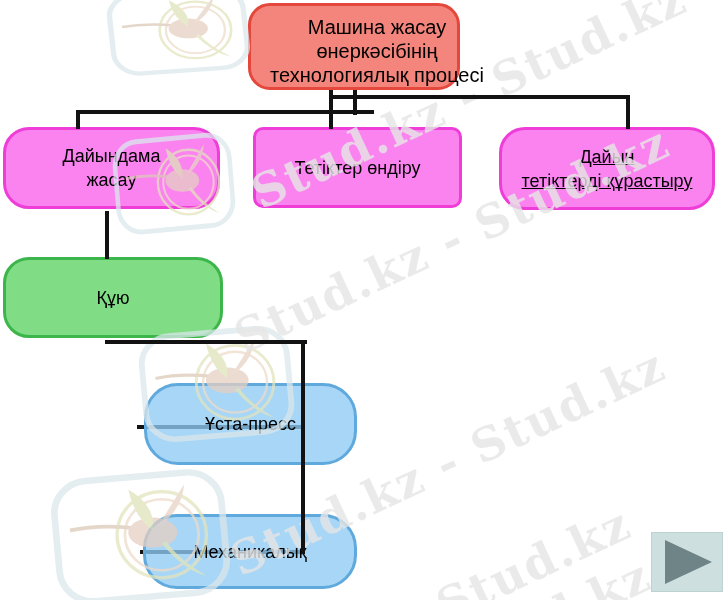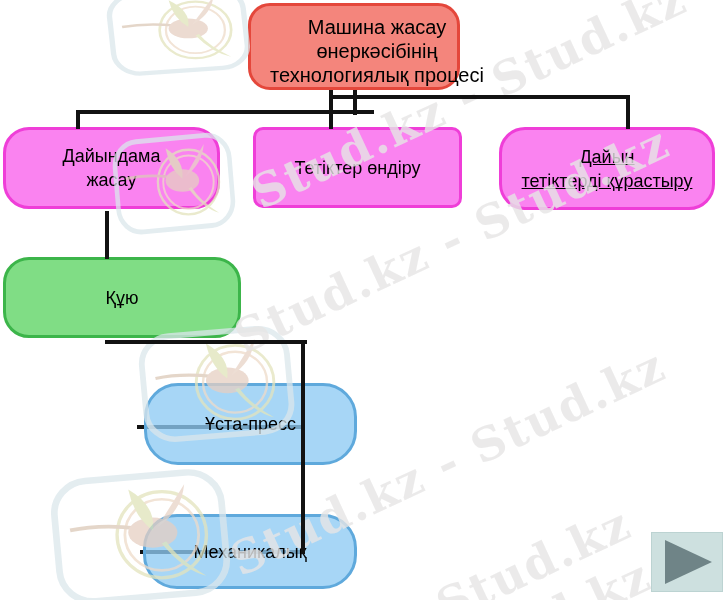--- a/index.html
+++ b/index.html
@@ -9,21 +9,21 @@
 
   
   .node{position:absolute;box-sizing:border-box;display:flex;align-items:center;justify-content:center;z-index:2;}
   .node .lbl{white-space:pre-line;text-align:center;color:#000;font-size:18px;line-height:24px;z-index:6;position:relative;}
   .node-root{left:248px;top:3px;width:212px;height:87px;border:3px solid #E4473B;background:#F4857C;border-radius:22px;}
   .root-label{position:absolute;left:247px;top:15px;width:260px;text-align:center;color:#000;
               font-size:20px;line-height:24px;white-space:pre-line;z-index:6;}
   .node-prep{left:3px;top:127px;width:217px;height:82px;border:3px solid #EF3ED8;background:#FA83F0;border-radius:26px;}
   .node-parts{left:253px;top:127px;width:209px;height:81px;border:3px solid #EF3ED8;background:#FA83F0;border-radius:10px;}
   .node-assembly{left:499px;top:127px;width:216px;height:83px;border:3px solid #EF3ED8;background:#FA83F0;border-radius:26px;text-decoration:underline;}
-  .node-casting{left:3px;top:257px;width:238px;height:81px;border:3px solid #3CB54A;background:#80DD85;border-radius:26px;}
+  .node-casting{left:3px;top:257px;width:220px;height:81px;border:3px solid #3CB54A;background:#80DD85;border-radius:26px;}
   .node-forging{left:144px;top:383px;width:213px;height:82px;border:3px solid #5FA9DC;background:rgba(142,202,243,0.78);border-radius:34px;align-items:center;}
   .node-machining{left:143px;top:514px;width:214px;height:75px;border:3px solid #5FA9DC;background:rgba(142,202,243,0.78);border-radius:34px;}
 
   
   .conn{position:absolute;background:#121212;z-index:4;}
   .conn.behind{z-index:1;}
 
   
   .wm-text{position:absolute;font-family:"DejaVu Serif", serif;font-weight:bold;
            font-size:46px;letter-spacing:2px;color:#E7E6E6;opacity:0.8;

